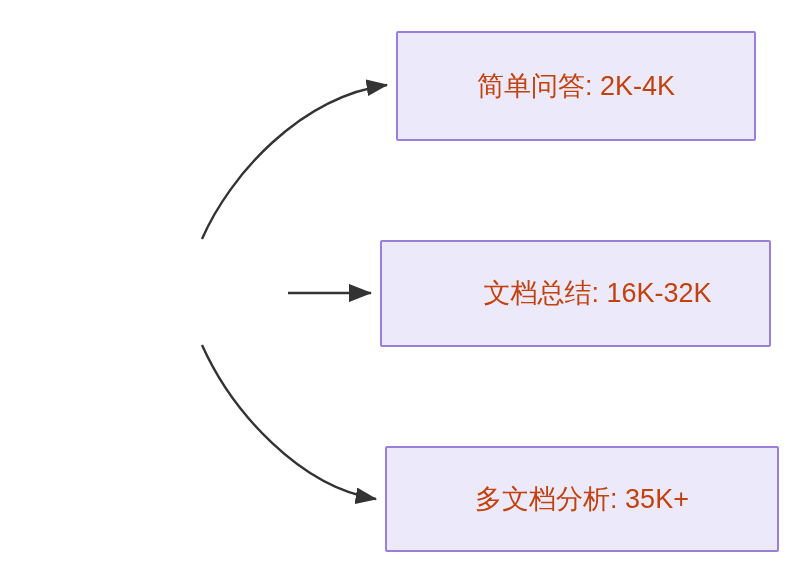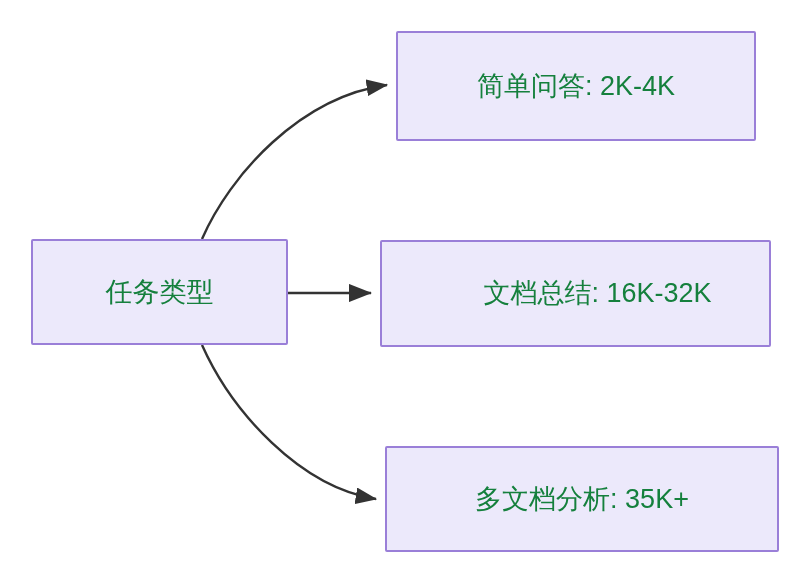--- a/index.html
+++ b/index.html
@@ -31,21 +31,21 @@
     box-sizing: border-box;
     background: #ece9fb;
     border: 2px solid #9a7fd8;
     border-radius: 2px;
     display: flex;
     align-items: center;
     justify-content: center;
     z-index: 2;
   }
   .node-label {
-    color: #15803d;
+    color: #c2410c;
     font-size: 27px;
     line-height: 1.2;
     white-space: nowrap;
     letter-spacing: 0px;
     text-align: center;
   }
   #node-source {
     left: 31px;
     top: 239px;
     width: 257px;
@@ -83,23 +83,20 @@
       </marker>
     </defs>
 
     <path d="M 202 239 C 230 175, 300 97, 387 85" fill="none" stroke="#333333" stroke-width="2.4" marker-end="url(#arrowhead)"></path>
 
     <path d="M 288 293 L 371 293" fill="none" stroke="#333333" stroke-width="2.6" marker-end="url(#arrowhead)"></path>
 
     <path d="M 202 345 C 232 412, 300 487, 376 499" fill="none" stroke="#333333" stroke-width="2.4" marker-end="url(#arrowhead)"></path>
   </svg>
 
-  <div class="node" id="node-source">
-    <span class="node-label">任务类型</span>
-  </div>
 
   <div class="node" id="node-simple-qa">
     <span class="node-label">简单问答: 2K-4K</span>
   </div>
 
   <div class="node" id="node-doc-summary">
     <span class="node-label">文档总结: 16K-32K</span>
   </div>
 
   <div class="node" id="node-multi-doc">

